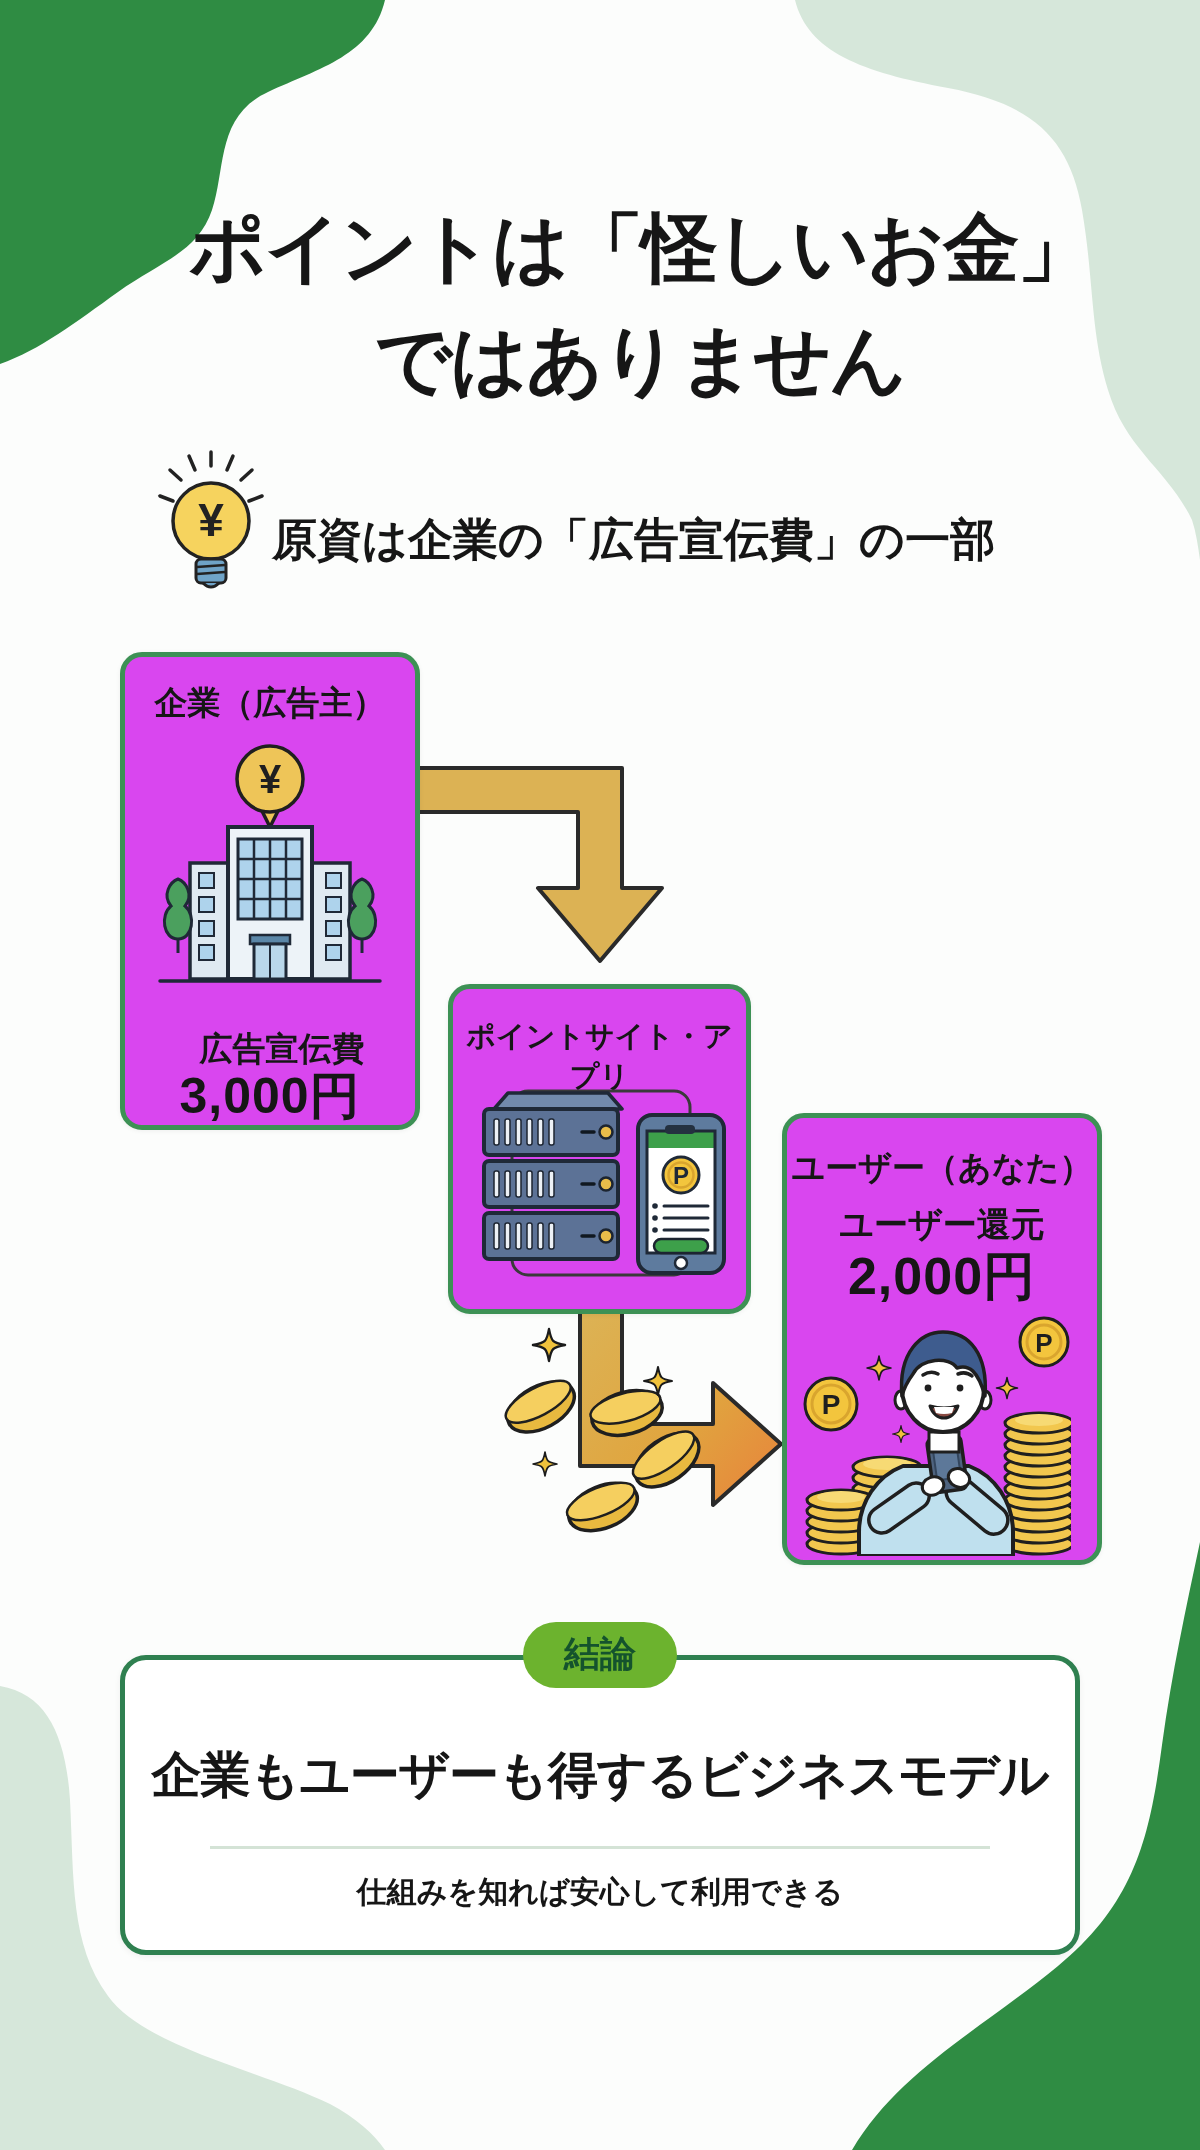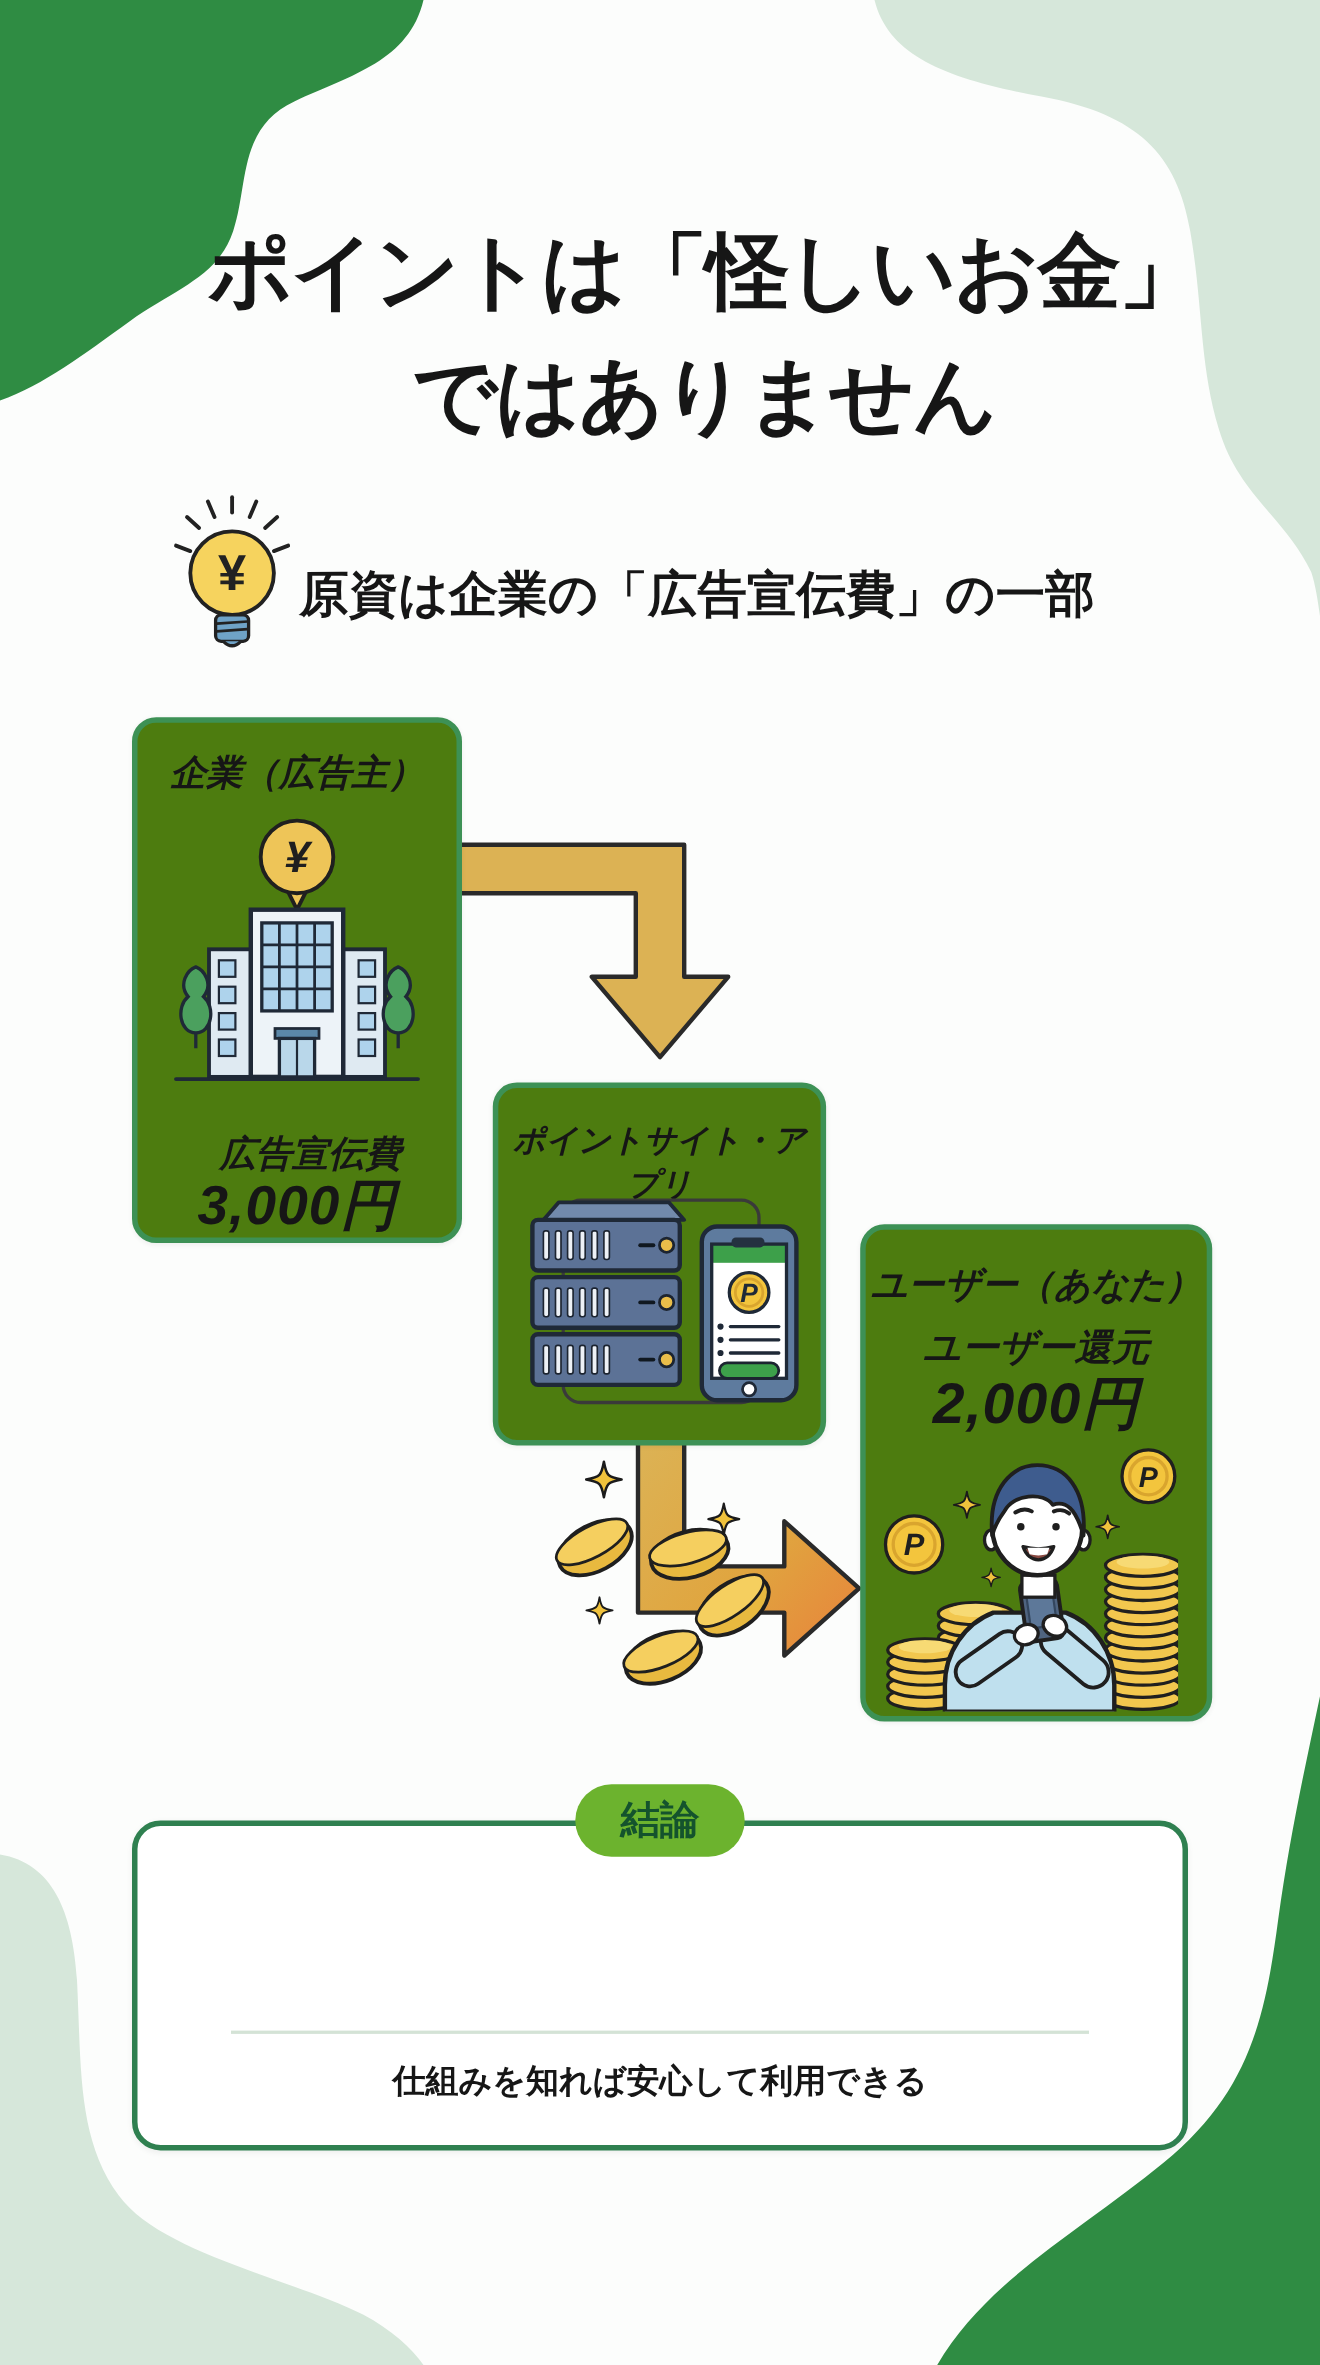--- a/index.html
+++ b/index.html
@@ -16,22 +16,22 @@
   }
   .title-line.l1{top:206px;}
   .title-line.l2{top:318px;}
   .bulb-icon{position:absolute;left:156px;top:446px;width:110px;height:160px;z-index:1;}
   .lead-text{
     position:absolute;left:272px;top:510px;width:810px;
     font-size:45px;font-weight:900;letter-spacing:0;z-index:1;
   }
   .flow-arrows{position:absolute;inset:0;z-index:1;pointer-events:none;}
   .fbox{
-    position:absolute;background:#4d7c0f;border:5px solid #3d9155;
-    border-radius:22px;box-shadow:0 1px 5px rgba(0,0,0,.06);z-index:2;box-sizing:border-box;font-style:italic;
+    position:absolute;background:#d946ef;border:5px solid #3d9155;
+    border-radius:22px;box-shadow:0 1px 5px rgba(0,0,0,.06);z-index:2;box-sizing:border-box;
   }
   .box1{left:120px;top:652px;width:300px;height:478px;}
   .box2{left:448px;top:984px;width:303px;height:330px;}
   .box3{left:782px;top:1113px;width:320px;height:452px;}
   .blabel{position:absolute;left:0;width:100%;text-align:center;font-weight:800;}
   .box1 .btitle{top:24px;font-size:33px;}
   .box1 .illus{left:25px;top:86px;width:240px;height:280px;}
   .box1 .amt-label{top:370px;font-size:33px;padding-left:12px;}
   .box1 .amt{top:406px;font-size:50px;font-weight:800;letter-spacing:1px;}
   .box2 .btitle{top:28px;font-size:29px;}
@@ -302,17 +302,18 @@
         <circle cx="127" cy="72" r="3.4" fill="#1f1f1f"></circle>
         <circle cx="159" cy="72" r="3.4" fill="#1f1f1f"></circle>
         <path d="M129,90 C134,106 152,106 157,90 Q143,94 129,90 Z" fill="#8a4a42" stroke="#1f1f1f" stroke-width="3" stroke-linejoin="round"></path>
         <path d="M133,91 L153,91 L151,97 Q143,99 135,97 Z" fill="#ffffff"></path>
       </g>
     </svg>
   </section>
 
   <div class="badge">結論</div>
   <section class="concl">
+    <div class="concl-line1">企業もユーザーも得するビジネスモデル</div>
     <div class="concl-divider"></div>
     <div class="concl-line2">仕組みを知れば安心して利用できる</div>
   </section>
 
 </div>
 
 </body></html>

